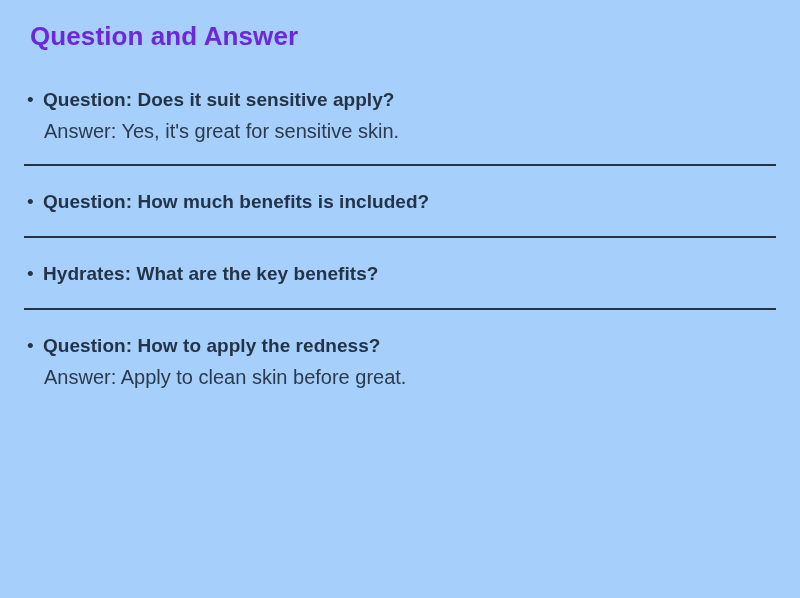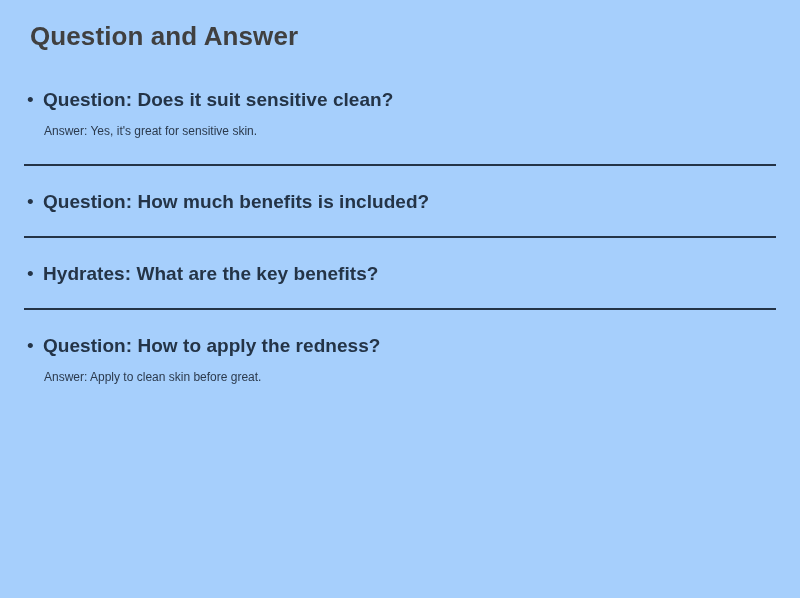--- a/index.html
+++ b/index.html
@@ -19,21 +19,21 @@
     box-sizing: border-box;
     padding: 0;
     position: relative;
   }
   .page-title {
     position: absolute;
     left: 30px;
     top: 19px;
     font-size: 26px;
     font-weight: bold;
-    color: #404040;
+    color: #6d28d9;
     letter-spacing: 0.1px;
     line-height: 34px;
     white-space: nowrap;
   }
   .qa-list {
     position: absolute;
     left: 0;
     top: 84px;
     width: 800px;
   }
@@ -60,21 +60,21 @@
     font-size: 19px;
     font-weight: bold;
     color: #243447;
     line-height: 32px;
     letter-spacing: 0.05px;
     white-space: nowrap;
   }
   .qa-answer {
     margin-left: 20px;
     padding-left: 0;
-    font-size: 12px;
+    font-size: 20px;
     font-weight: normal;
     color: #2b3a4d;
     line-height: 30px;
     white-space: nowrap;
   }
   .qa-divider {
     height: 2px;
     background: #243447;
     margin: 0 24px;
   }
@@ -90,21 +90,21 @@
 
 <div class="panel">
 
   <div class="page-title">Question and Answer</div>
 
   <div class="qa-list">
 
     <div class="qa-item">
       <div class="qa-question-row">
         <span class="qa-bullet">•</span>
-        <span class="qa-question">Question: Does it suit sensitive clean?</span>
+        <span class="qa-question">Question: Does it suit sensitive apply?</span>
       </div>
       <div class="qa-answer">Answer: Yes, it's great for sensitive skin.</div>
     </div>
     <div class="divider-gap-above"></div>
     <div class="qa-divider"></div>
     <div class="divider-gap-below"></div>
 
     <div class="qa-item">
       <div class="qa-question-row">
         <span class="qa-bullet">•</span>

